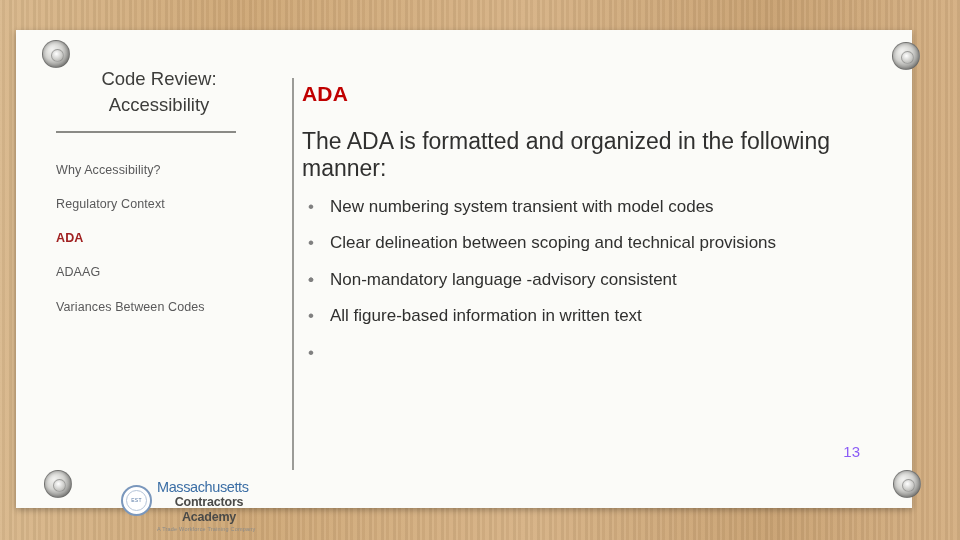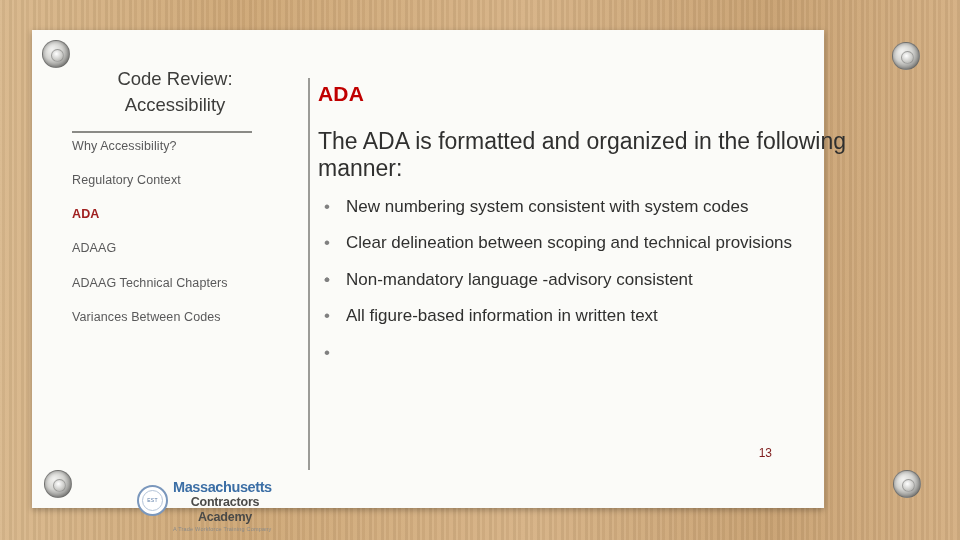--- a/index.html
+++ b/index.html
@@ -29,23 +29,23 @@
         rgba(255,255,255,0.03) 5px,
         rgba(255,255,255,0.03) 9px,
         rgba(0,0,0,0.05) 9px,
         rgba(0,0,0,0.05) 12px),
       linear-gradient(90deg, #d9b88c 0%, #cfa877 25%, #d7b386 55%, #c9a273 80%, #d5b083 100%);
   }
 
   
   #board {
     position: absolute;
-    left: 32px;
+    left: 16px;
     top: 30px;
-    width: 792px;
+    width: 896px;
     height: 478px;
     background: #fbfbf8;
     box-shadow: 0 2px 6px rgba(0,0,0,0.28);
   }
 
   
   .screw {
     position: absolute;
     width: 26px;
     height: 26px;
@@ -83,21 +83,21 @@
     line-height: 1.38;
     padding: 0 8px;
   }
   #sidebar-rule {
     margin: 14px 0 0 0;
     height: 2px;
     background: #8a8a86;
     width: 180px;
   }
   #sidebar-nav {
-    margin-top: 4px;
+    margin-top: 28px;
   }
   .nav-item {
     font-size: 12.5px;
     color: #59595a;
     line-height: 1.45;
     margin-bottom: 16px;
     letter-spacing: 0.1px;
   }
   .nav-item.active {
     color: #a02020;
@@ -152,22 +152,22 @@
     top: 0px;
     color: #808080;
     font-size: 17px;
   }
 
   
   #page-number {
     position: absolute;
     right: 52px;
     bottom: 48px;
-    font-size: 12px;
-    color: #7f1d1d;
+    font-size: 15px;
+    color: #8b5cf6;
   }
 
   
   #logo {
     position: absolute;
     left: 105px;
     top: 450px;
     width: 140px;
     height: 42px;
   }
@@ -198,21 +198,21 @@
     color: #5c7da8;
     letter-spacing: 0.2px;
   }
   #logo-text {
     position: absolute;
     left: 36px;
     top: 0;
   }
   #logo-line1 {
     font-size: 14.5px;
-    font-weight: bold;
+    font-weight: normal;
     color: #3b6ea5;
     letter-spacing: -0.4px;
     line-height: 1.05;
   }
   #logo-line2 {
     font-size: 12.5px;
     font-weight: bold;
     color: #4a4a48;
     letter-spacing: -0.2px;
     line-height: 1.15;
@@ -233,32 +233,31 @@
   <div id="board">
 
     <div id="sidebar">
       <div id="sidebar-title">Code Review: Accessibility</div>
       <div id="sidebar-rule"></div>
       <div id="sidebar-nav">
         <div class="nav-item">Why Accessibility?</div>
         <div class="nav-item">Regulatory Context</div>
         <div class="nav-item active">ADA</div>
         <div class="nav-item">ADAAG</div>
-        <div class="nav-item">ADAAG Technical Chapters</div>
         <div class="nav-item">Variances Between Codes</div>
       </div>
     </div>
 
     <div id="divider"></div>
 
     <div id="content">
       <h1 id="content-heading">ADA</h1>
       <p id="content-intro">The ADA is formatted and organized in the following manner:</p>
       <ul id="bullet-list">
-        <li><span class="bullet-dot">•</span><span>New numbering system consistent with system codes</span></li>
+        <li><span class="bullet-dot">•</span><span>New numbering system transient with model codes</span></li>
         <li><span class="bullet-dot">•</span><span>Clear delineation between scoping and technical provisions</span></li>
         <li><span class="bullet-dot">•</span></li>
         <li><span class="bullet-dot">•</span><span>Non-mandatory language -advisory consistent</span></li>
         <li><span class="bullet-dot">•</span><span>All figure-based information in written text</span></li>
         <li><span class="bullet-dot">•</span></li>
       </ul>
     </div>
 
     <div id="logo">
       <div id="logo-seal">

